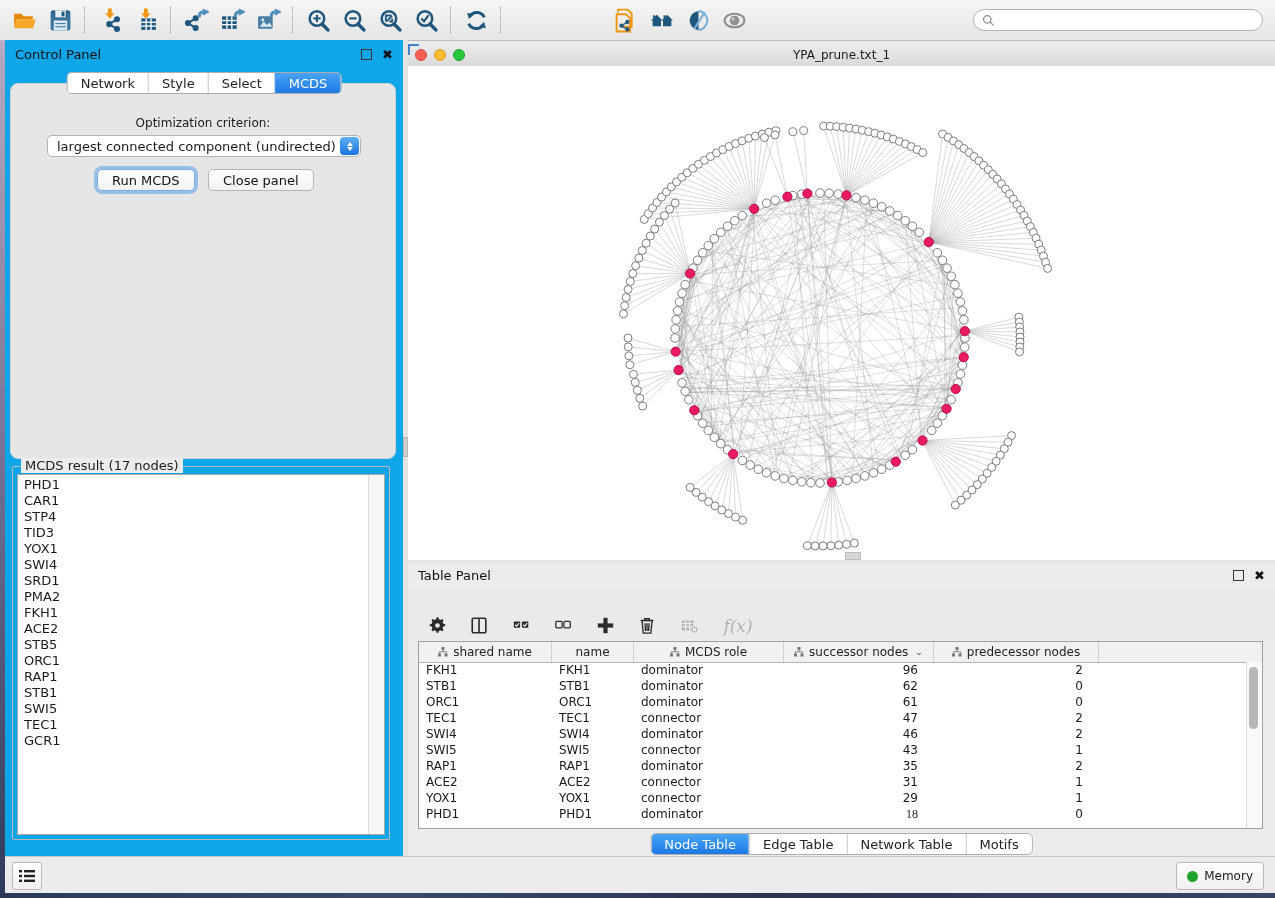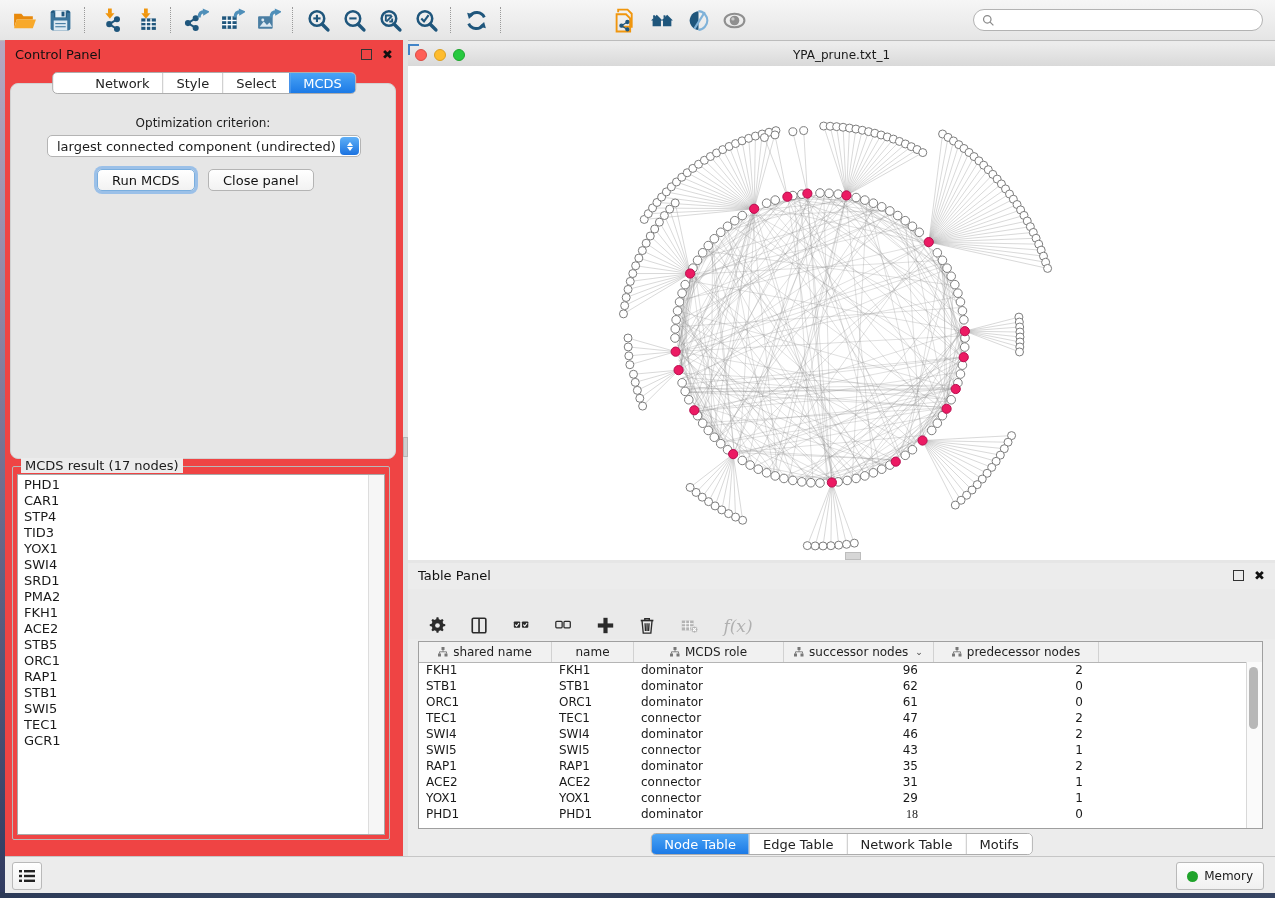--- a/index.html
+++ b/index.html
@@ -17,31 +17,31 @@
   .tb-group{display:flex;align-items:center;gap:8px;padding:0 10px;}
   .tb-sep{width:1px;height:26px;border-left:1px dotted #9a9a9a;}
   .tb-btn{width:28px;height:28px;display:flex;align-items:center;justify-content:center;cursor:pointer;border-radius:3px;}
   .tb-btn svg{width:25px;height:25px;}
   .tb-gap{width:100px;}
   #search-wrap{position:absolute;right:12px;top:9px;width:290px;height:22px;background:#fff;
     border:1px solid #b3b3b3;border-radius:11px;display:flex;align-items:center;padding-left:8px;box-sizing:border-box;}
   #search-wrap svg{width:13px;height:13px;margin-right:5px;}
   #search-input{border:none;outline:none;flex:1;font-size:12px;background:transparent;height:18px;font-family:inherit;}
   
-  #control-panel{position:absolute;left:5px;top:40px;width:398px;height:816px;background:#ef4444;border-right:1px solid #c9c9c9;}
+  #control-panel{position:absolute;left:5px;top:40px;width:398px;height:816px;background:#0ea5e9;border-right:1px solid #c9c9c9;}
   .panel-title{font-size:13px;color:#111;}
   .cp-header{position:absolute;left:0;top:0;right:0;height:28px;display:flex;align-items:center;padding:0 10px;}
   .win-ctrls{margin-left:auto;display:flex;gap:10px;align-items:center;}
   .float-glyph{width:9px;height:9px;border:1.5px solid #333;display:inline-block;}
   .close-glyph{font-size:13px;font-weight:bold;color:#111;line-height:9px;cursor:pointer;}
   .seg-ctrl{display:flex;background:#fff;border:1px solid #adadad;border-radius:5px;overflow:hidden;height:22px;box-sizing:border-box;}
   .seg{font-size:13px;padding:2px 13px;line-height:17px;border-left:1px solid #c6c6c6;cursor:pointer;white-space:nowrap;color:#222;background:#fff;}
   .seg:first-child{border-left:none;}
   .seg.active{background:linear-gradient(#4aa4f5,#1c7ae6);color:#fff;border-left-color:#1c7ae6;}
-  #cp-tabs{position:absolute;top:32px;left:50%;transform:translateX(-50%);z-index:2;padding-left:29px;}
+  #cp-tabs{position:absolute;top:32px;left:50%;transform:translateX(-50%);z-index:2;}
   #cp-body{position:absolute;left:5px;right:7px;top:43px;height:374px;background:#e6e6e6;
     border:1px solid #d2d2d2;border-radius:8px;}
   #opt-label{position:absolute;top:32px;width:100%;text-align:center;font-size:12px;}
   #criterion-select{position:absolute;top:51px;left:36px;width:314px;height:22px;background:#fff;
     border:1px solid #b4b4b4;border-radius:5px;display:flex;align-items:center;box-sizing:border-box;cursor:pointer;}
   #criterion-select .sel-text{flex:1;font-size:13px;padding-left:9px;white-space:nowrap;overflow:hidden;}
   #criterion-select .stepper{width:19px;height:18px;margin-right:1px;border-radius:4px;
     background:linear-gradient(#5fb0f7,#1b72e0);display:flex;flex-direction:column;align-items:center;justify-content:center;gap:1px;}
   .chev{width:0;height:0;border-left:3.5px solid transparent;border-right:3.5px solid transparent;}
   .chev.up{border-bottom:4px solid #fff;}

